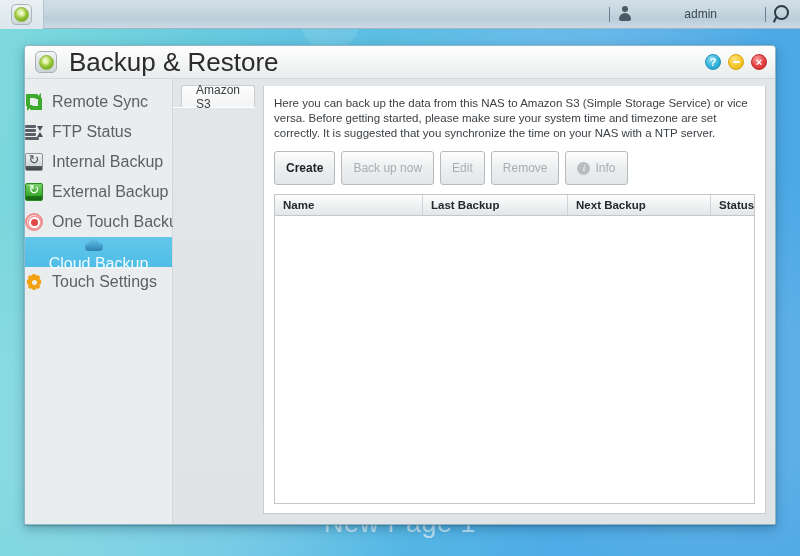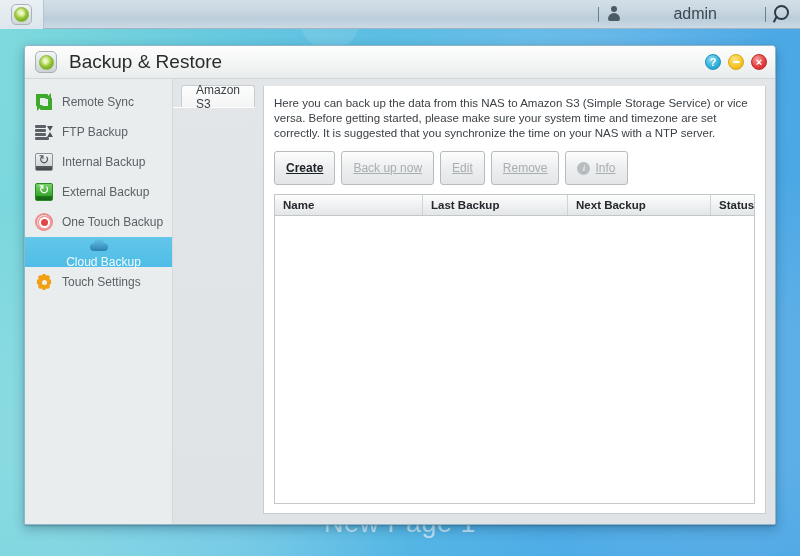--- a/index.html
+++ b/index.html
@@ -69,21 +69,21 @@
   .tb-user-icon { width: 15px; height: 16px; position: relative; }
   .tb-user-icon::before {
     content:""; position:absolute; left:4.5px; top:0; width:6px; height:6px;
     border-radius:50%; background:#4c5a63;
   }
   .tb-user-icon::after {
     content:""; position:absolute; left:1.5px; top:7px; width:12px; height:8px;
     border-radius: 6px 6px 2px 2px; background:#4c5a63;
   }
   .tb-label {
-    font-size: 16px; color: #3c4850; padding: 0 44px 0 52px; white-space: nowrap;
+    font-size: 12px; color: #3c4850; padding: 0 44px 0 52px; white-space: nowrap;
   }
   .tb-search {
     width: 17px; height: 18px; position: relative;
   }
   .tb-search::before {
     content:""; position:absolute; left:1px; top:0px; width:11px; height:11px;
     border: 2px solid #2f3b43; border-radius: 50%;
   }
   .tb-search::after {
     content:""; position:absolute; left:3px; top:11px; width:2px; height:7px;
@@ -129,21 +129,21 @@
     width: 15px; height: 15px; border-radius: 50%;
     background: radial-gradient(circle at 42% 34%, #e4f3b8 0 16%, #a8d14a 42%, #79af22 72%, #5c8d17 100%);
     border: 1.5px solid #8fb93d;
     display:flex; align-items:center; justify-content:center;
   }
   .title-icon-ring::after {
     content:""; width:6px; height:6px; border-radius:50%;
     background: radial-gradient(circle at 40% 35%, #fbfee9, #d2ea8f 60%, #a0cb41 100%);
   }
   .title-text {
-    font-size: 19px; color: #2b2b2b; margin-left: 12px;
+    font-size: 26px; color: #2b2b2b; margin-left: 12px;
     font-family: "Liberation Sans", sans-serif;
   }
   .win-buttons {
     margin-left: auto; display: flex; align-items: center; gap: 7px;
   }
   .wb {
     width: 16px; height: 16px; border-radius: 50%;
     display:flex; align-items:center; justify-content:center;
     font-size: 11px; color: #fff; font-weight: bold; line-height: 1;
     cursor: pointer;
@@ -167,22 +167,22 @@
 
   
   .sidebar {
     width: 148px; flex: 0 0 148px;
     background: #eaedee;
     border-right: 1px solid #d4d8da;
     padding-top: 8px;
   }
   .side-item {
     height: 30px; display: flex; align-items: center;
-    padding-left: 10px; cursor: pointer;
-    color: #5b6166; font-size: 12px;
+    cursor: pointer;
+    color: #5b6166; font-size: 16px;
   }
   .side-item.active {
     background: linear-gradient(180deg, #63c6ea 0%, #4fbde6 100%);
     color: #f2fbff;
     flex-direction: column;
   }
   .side-ico { width: 18px; height: 18px; flex: 0 0 18px; margin-right: 9px; position: relative; }
   .side-label { white-space: nowrap; }
 
   
@@ -292,21 +292,20 @@
   }
   .btnrow { display: flex; gap: 6px; margin-bottom: 9px; }
   .btn {
     height: 34px; padding: 12px 11px;
     display: flex; align-items: center; gap: 5px;
     font-size: 12px;
     border: 1px solid #b6bbbf; border-radius: 3px;
     background: linear-gradient(180deg, #fdfdfd 0%, #eceeef 52%, #e3e6e8 100%);
     cursor: pointer;
     white-space: nowrap;
-    text-decoration: underline;
   }
   .btn.enabled { color: #1d2226; font-weight: bold; }
   .btn.disabled { color: #a9aeb2; cursor: default; }
   .info-ico {
     width: 13px; height: 13px; border-radius: 50%;
     background: #b8bdc1; color: #eceeef;
     font-size: 9px; font-style: italic; font-weight: bold;
     display:flex; align-items:center; justify-content:center;
     font-family: "Liberation Serif", serif;
   }
@@ -391,21 +390,21 @@
 
       <div class="side-item">
         <span class="side-ico ico-ftp">
           <i class="bar b1"></i>
             <i class="bar b2"></i>
             <i class="bar b3"></i>
             <i class="bar b4"></i>
           <i class="ar"></i>
             <i class="ar2"></i>
         </span>
-        <span class="side-label">FTP Backup</span>
+        <span class="side-label">FTP Status</span>
       </div>
 
       <div class="side-item">
         <span class="side-ico ico-drive"></span>
         <span class="side-label">Internal Backup</span>
       </div>
 
       <div class="side-item">
         <span class="side-ico ico-drive-ext"></span>
         <span class="side-label">External Backup</span>

